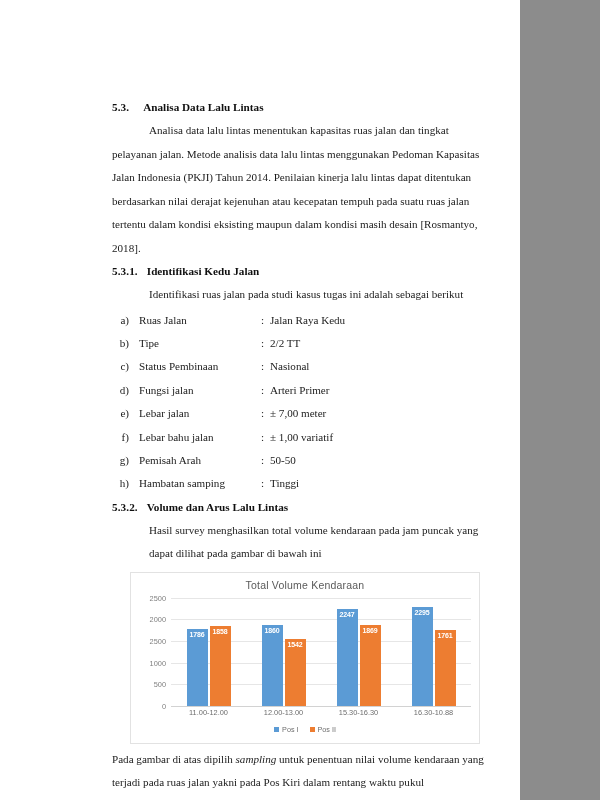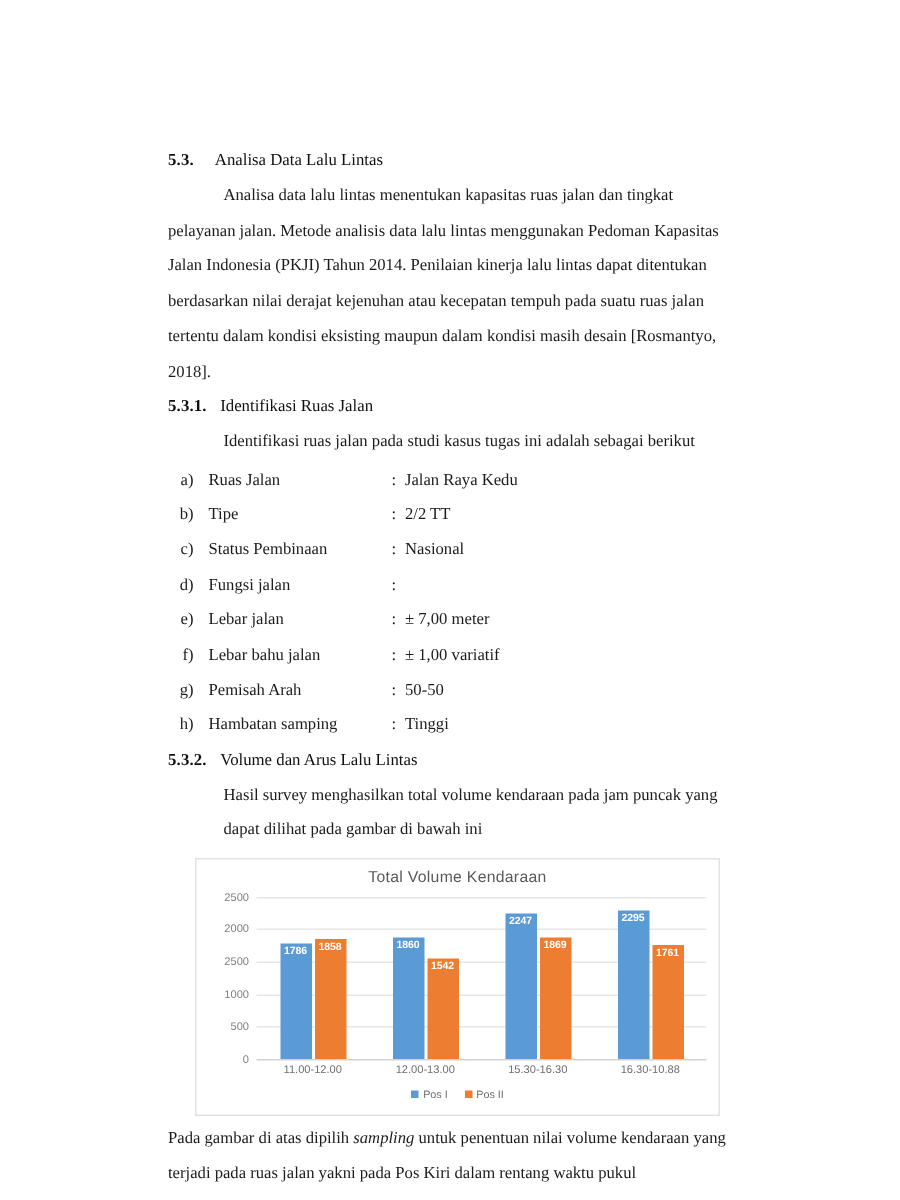--- a/index.html
+++ b/index.html
@@ -8,21 +8,21 @@
     background: #8c8c8c;
   }
   body {
     width: 600px;
     height: 800px;
     overflow: hidden;
     font-family: "Liberation Serif", serif;
   }
   .page {
     position: relative;
-    width: 600px;
+    width: 520px;
     height: 800px;
     background: #ffffff;
     box-sizing: border-box;
   }
   .content {
     position: absolute;
     left: 112px;
     top: 101px;
     width: 378px;
   }
@@ -37,21 +37,21 @@
   .heading {
     display: flex;
     align-items: baseline;
     margin: 0 0 6px 0;
     font-weight: bold;
     font-size: 11.2px;
     color: #101010;
   }
   .heading .h-label {
     margin-left: 14px;
-    font-weight: normal;
+    font-weight: bold;
   }
   .heading.sub {
     margin-top: 5px;
   }
   .heading.sub .h-label {
     margin-left: 9px;
   }
 
   p.para {
     margin: 0 0 1px 0;
@@ -232,21 +232,21 @@
   <div class="content">
 
     <div class="heading">
       <span class="h-num">5.3.</span>
       <span class="h-label">Analisa Data Lalu Lintas</span>
     </div>
     <p class="para">Analisa data lalu lintas menentukan kapasitas ruas jalan dan tingkat pelayanan jalan. Metode analisis data lalu lintas menggunakan Pedoman Kapasitas Jalan Indonesia (PKJI) Tahun 2014. Penilaian kinerja lalu lintas dapat ditentukan berdasarkan nilai derajat kejenuhan atau kecepatan tempuh pada suatu ruas jalan tertentu dalam kondisi eksisting maupun dalam kondisi masih desain [Rosmantyo, 2018].</p>
 
     <div class="heading sub">
       <span class="h-num">5.3.1.</span>
-      <span class="h-label">Identifikasi Ruas Jalan</span>
+      <span class="h-label">Identifikasi Kedu Jalan</span>
     </div>
     <p class="para indent-deep">Identifikasi ruas jalan pada studi kasus tugas ini adalah sebagai berikut</p>
 
     <ul class="speclist">
       <li>
         <span class="marker">a)</span>
         <span class="term">Ruas Jalan</span>
         <span class="sep">:</span>
         <span class="val">Jalan Raya Kedu</span>
       </li>
@@ -259,20 +259,21 @@
       <li>
         <span class="marker">c)</span>
         <span class="term">Status Pembinaan</span>
         <span class="sep">:</span>
         <span class="val">Nasional</span>
       </li>
       <li>
         <span class="marker">d)</span>
         <span class="term">Fungsi jalan</span>
         <span class="sep">:</span>
+        <span class="val">Arteri Primer</span>
       </li>
       <li>
         <span class="marker">e)</span>
         <span class="term">Lebar jalan</span>
         <span class="sep">:</span>
         <span class="val">± 7,00 meter</span>
       </li>
       <li>
         <span class="marker">f)</span>
         <span class="term">Lebar bahu jalan</span>

